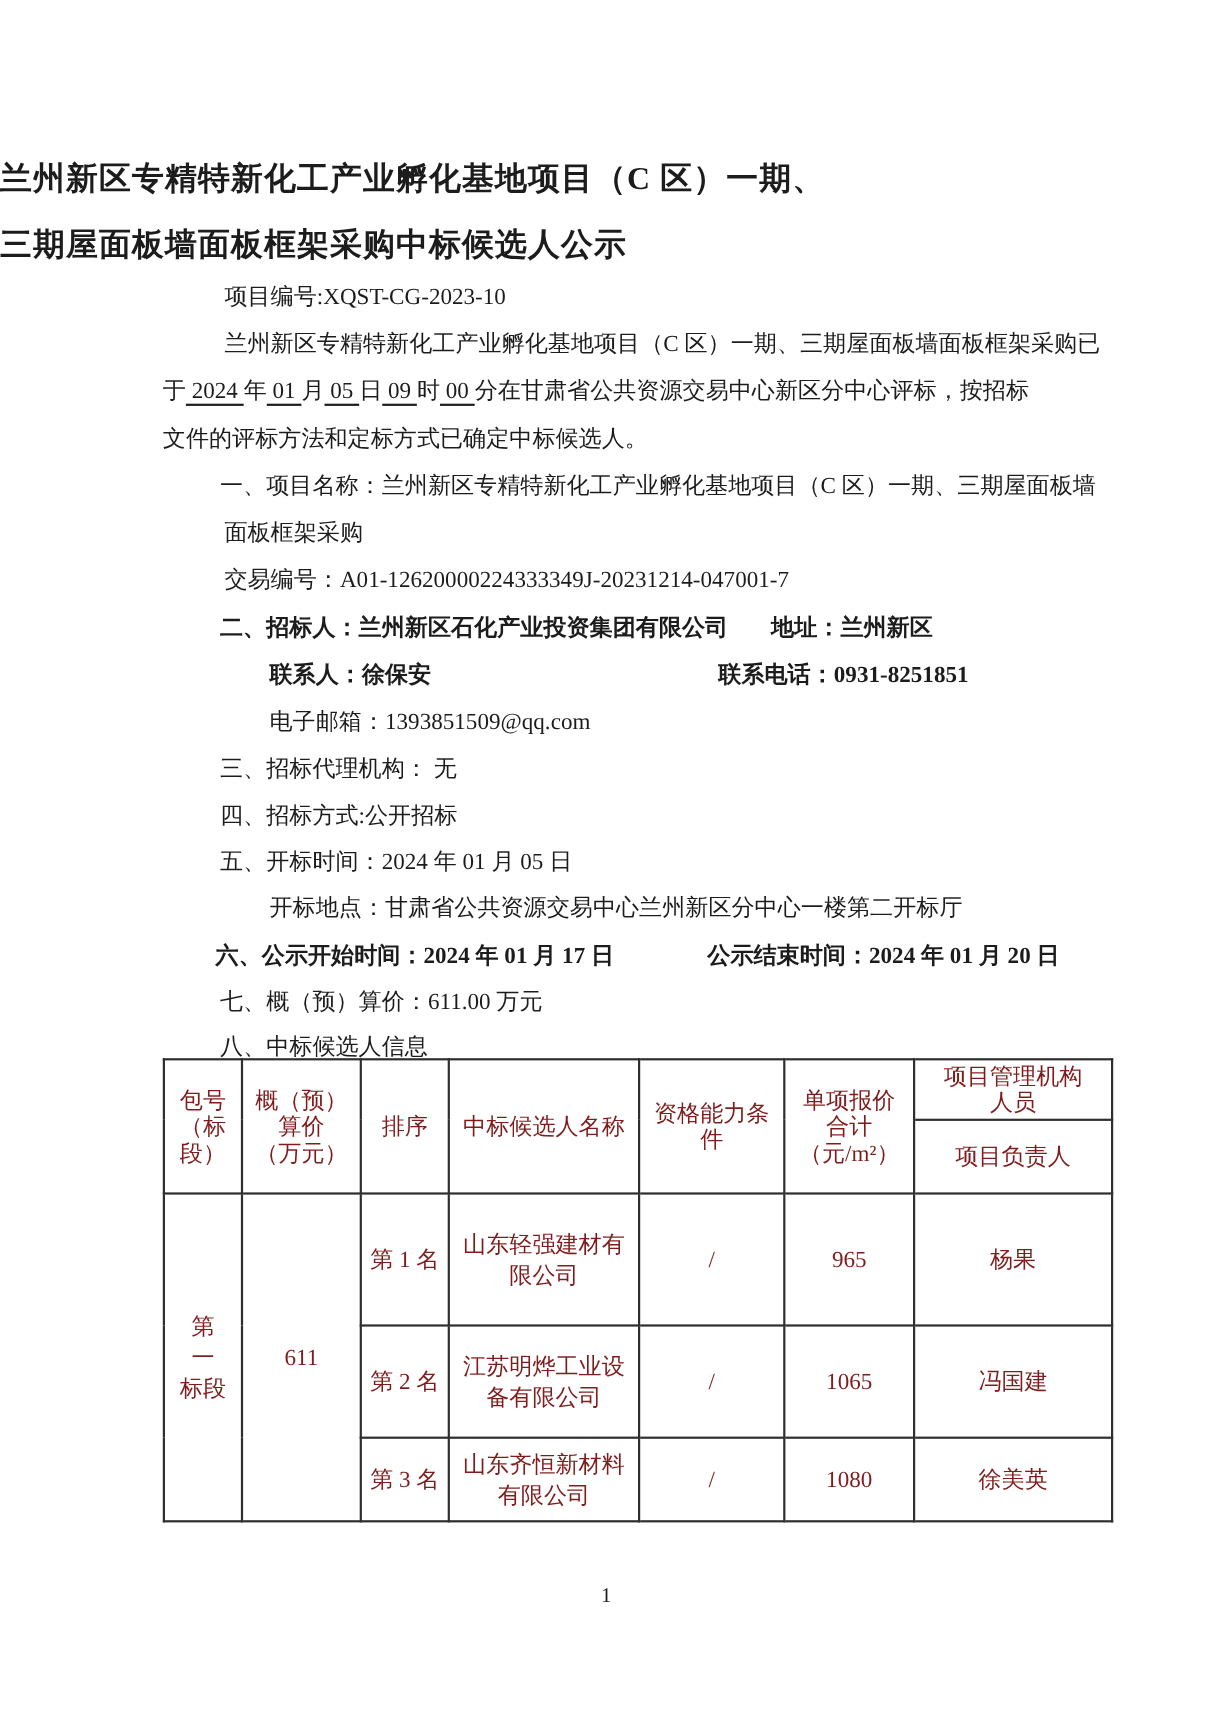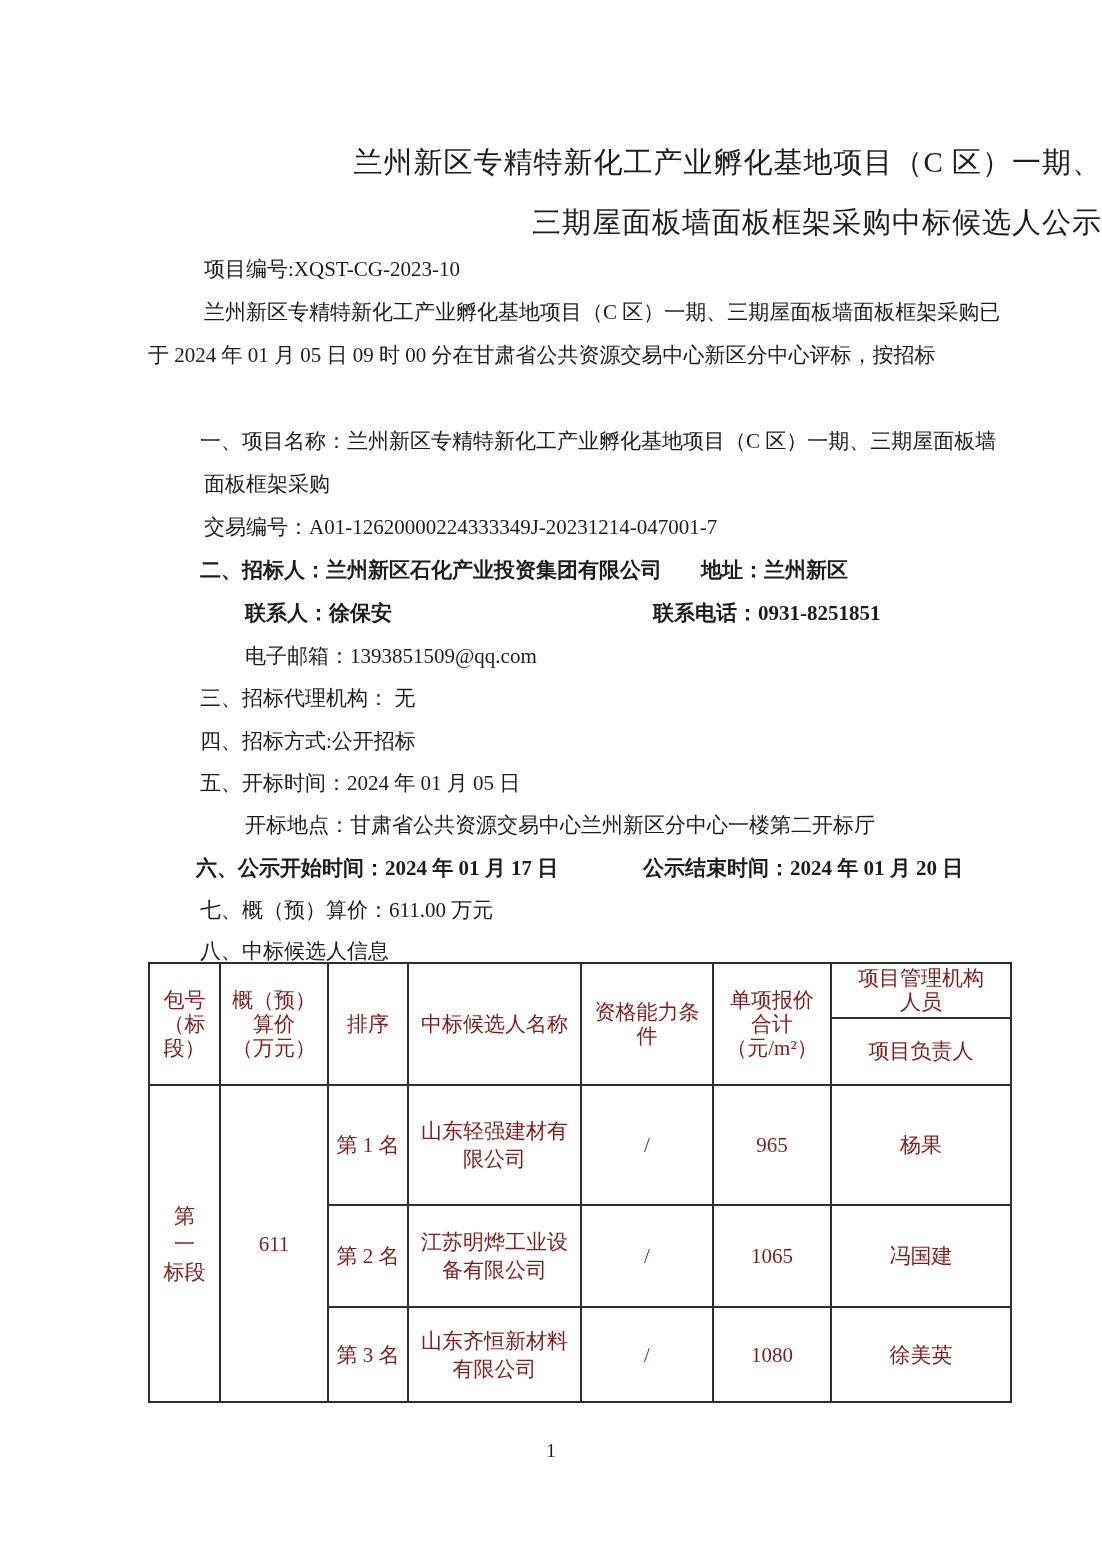--- a/index.html
+++ b/index.html
@@ -14,27 +14,28 @@
   }
   .line {
     position: absolute;
     font-size: 21px;
     line-height: 28px;
     white-space: nowrap;
   }
   .title {
     position: absolute;
     left: 0; width: 100%;
-    text-align: right;
+    text-align: left;
     font-size: 29px;
-    font-weight: normal;
+    font-weight: bold;
     letter-spacing: 1px;
     margin: 0;
   }
   .seg-u {
+    text-decoration: underline;
     text-underline-offset: 5px;
     text-decoration-thickness: 1.5px;
   }
   .abs { position: absolute; top: 0; white-space: nowrap; font-weight: bold; }
   .tbl {
     position: absolute;
     left: 148px; top: 962px;
     width: 862px;
     border-collapse: collapse;
     table-layout: fixed;
@@ -69,20 +70,21 @@
   <h1 class="title" style="top:203px">三期屋面板墙面板框架采购中标候选人公示</h1>
 
   <div class="line" style="left:204px; top:255px">项目编号:XQST-CG-2023-10</div>
 
   <div class="line" style="left:204px; top:298px">兰州新区专精特新化工产业孵化基地项目（C 区）一期、三期屋面板墙面板框架采购已</div>
 
   <div class="line" style="left:148px; top:341px">
     <span>于</span><span class="seg-u"> 2024 </span><span>年</span><span class="seg-u"> 01 </span><span>月</span><span class="seg-u"> 05 </span><span>日</span><span class="seg-u"> 09 </span><span>时</span><span class="seg-u"> 00 </span><span>分在甘肃省公共资源交易中心新区分中心评标，按招标</span>
   </div>
 
+  <div class="line" style="left:148px; top:384px">文件的评标方法和定标方式已确定中标候选人。</div>
 
   <div class="line" style="left:200px; top:427px">一、项目名称：兰州新区专精特新化工产业孵化基地项目（C 区）一期、三期屋面板墙</div>
   <div class="line" style="left:204px; top:470px">面板框架采购</div>
   <div class="line" style="left:204px; top:513px">交易编号：A01-12620000224333349J-20231214-047001-7</div>
 
   <div class="line" style="left:0; top:556px; width:100%">
     <span class="abs" style="left:200px">二、招标人：兰州新区石化产业投资集团有限公司</span>
     <span class="abs" style="left:701px">地址：兰州新区</span>
   </div>
 
@@ -149,21 +151,21 @@
         <td>杨果</td>
       </tr>
       <tr style="height:102px">
         <td>第 2 名</td>
         <td class="pre">江苏明烨工业设
 备有限公司</td>
         <td>/</td>
         <td>1065</td>
         <td>冯国建</td>
       </tr>
-      <tr style="height:95px">
+      <tr style="height:76px">
         <td>第 3 名</td>
         <td class="pre">山东齐恒新材料
 有限公司</td>
         <td>/</td>
         <td>1080</td>
         <td>徐美英</td>
       </tr>
     </tbody>
   </table>
 

